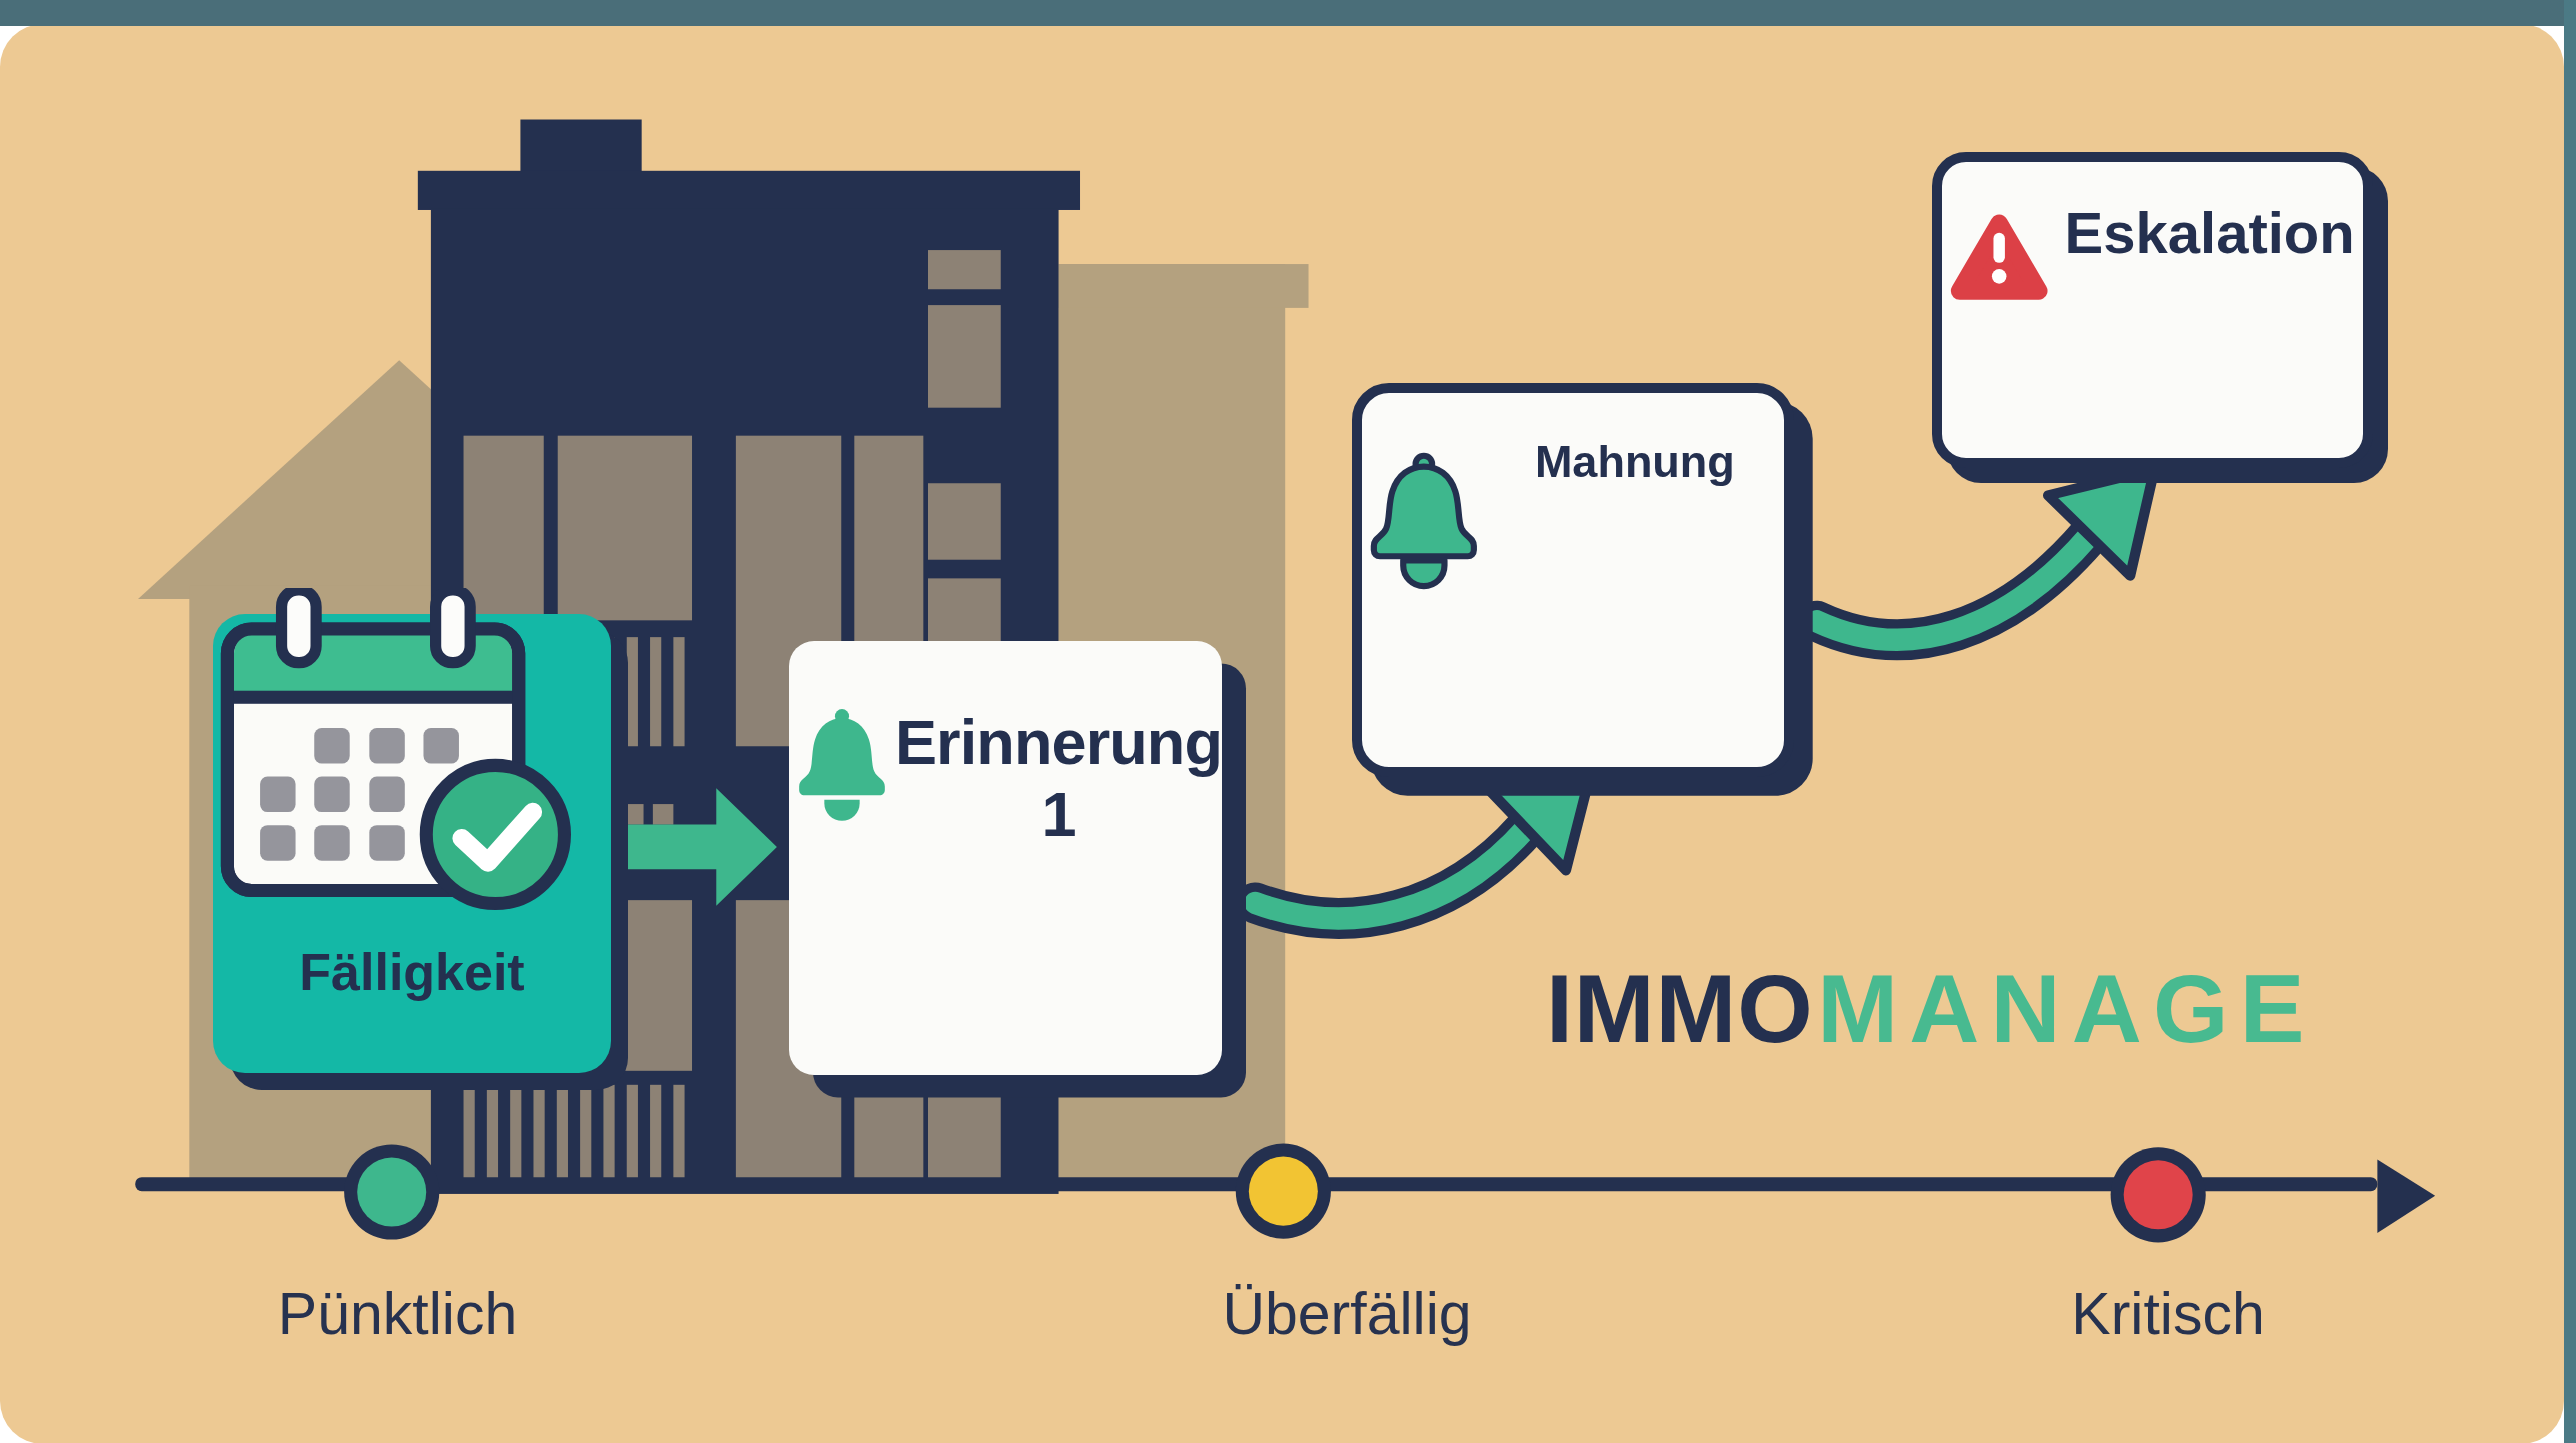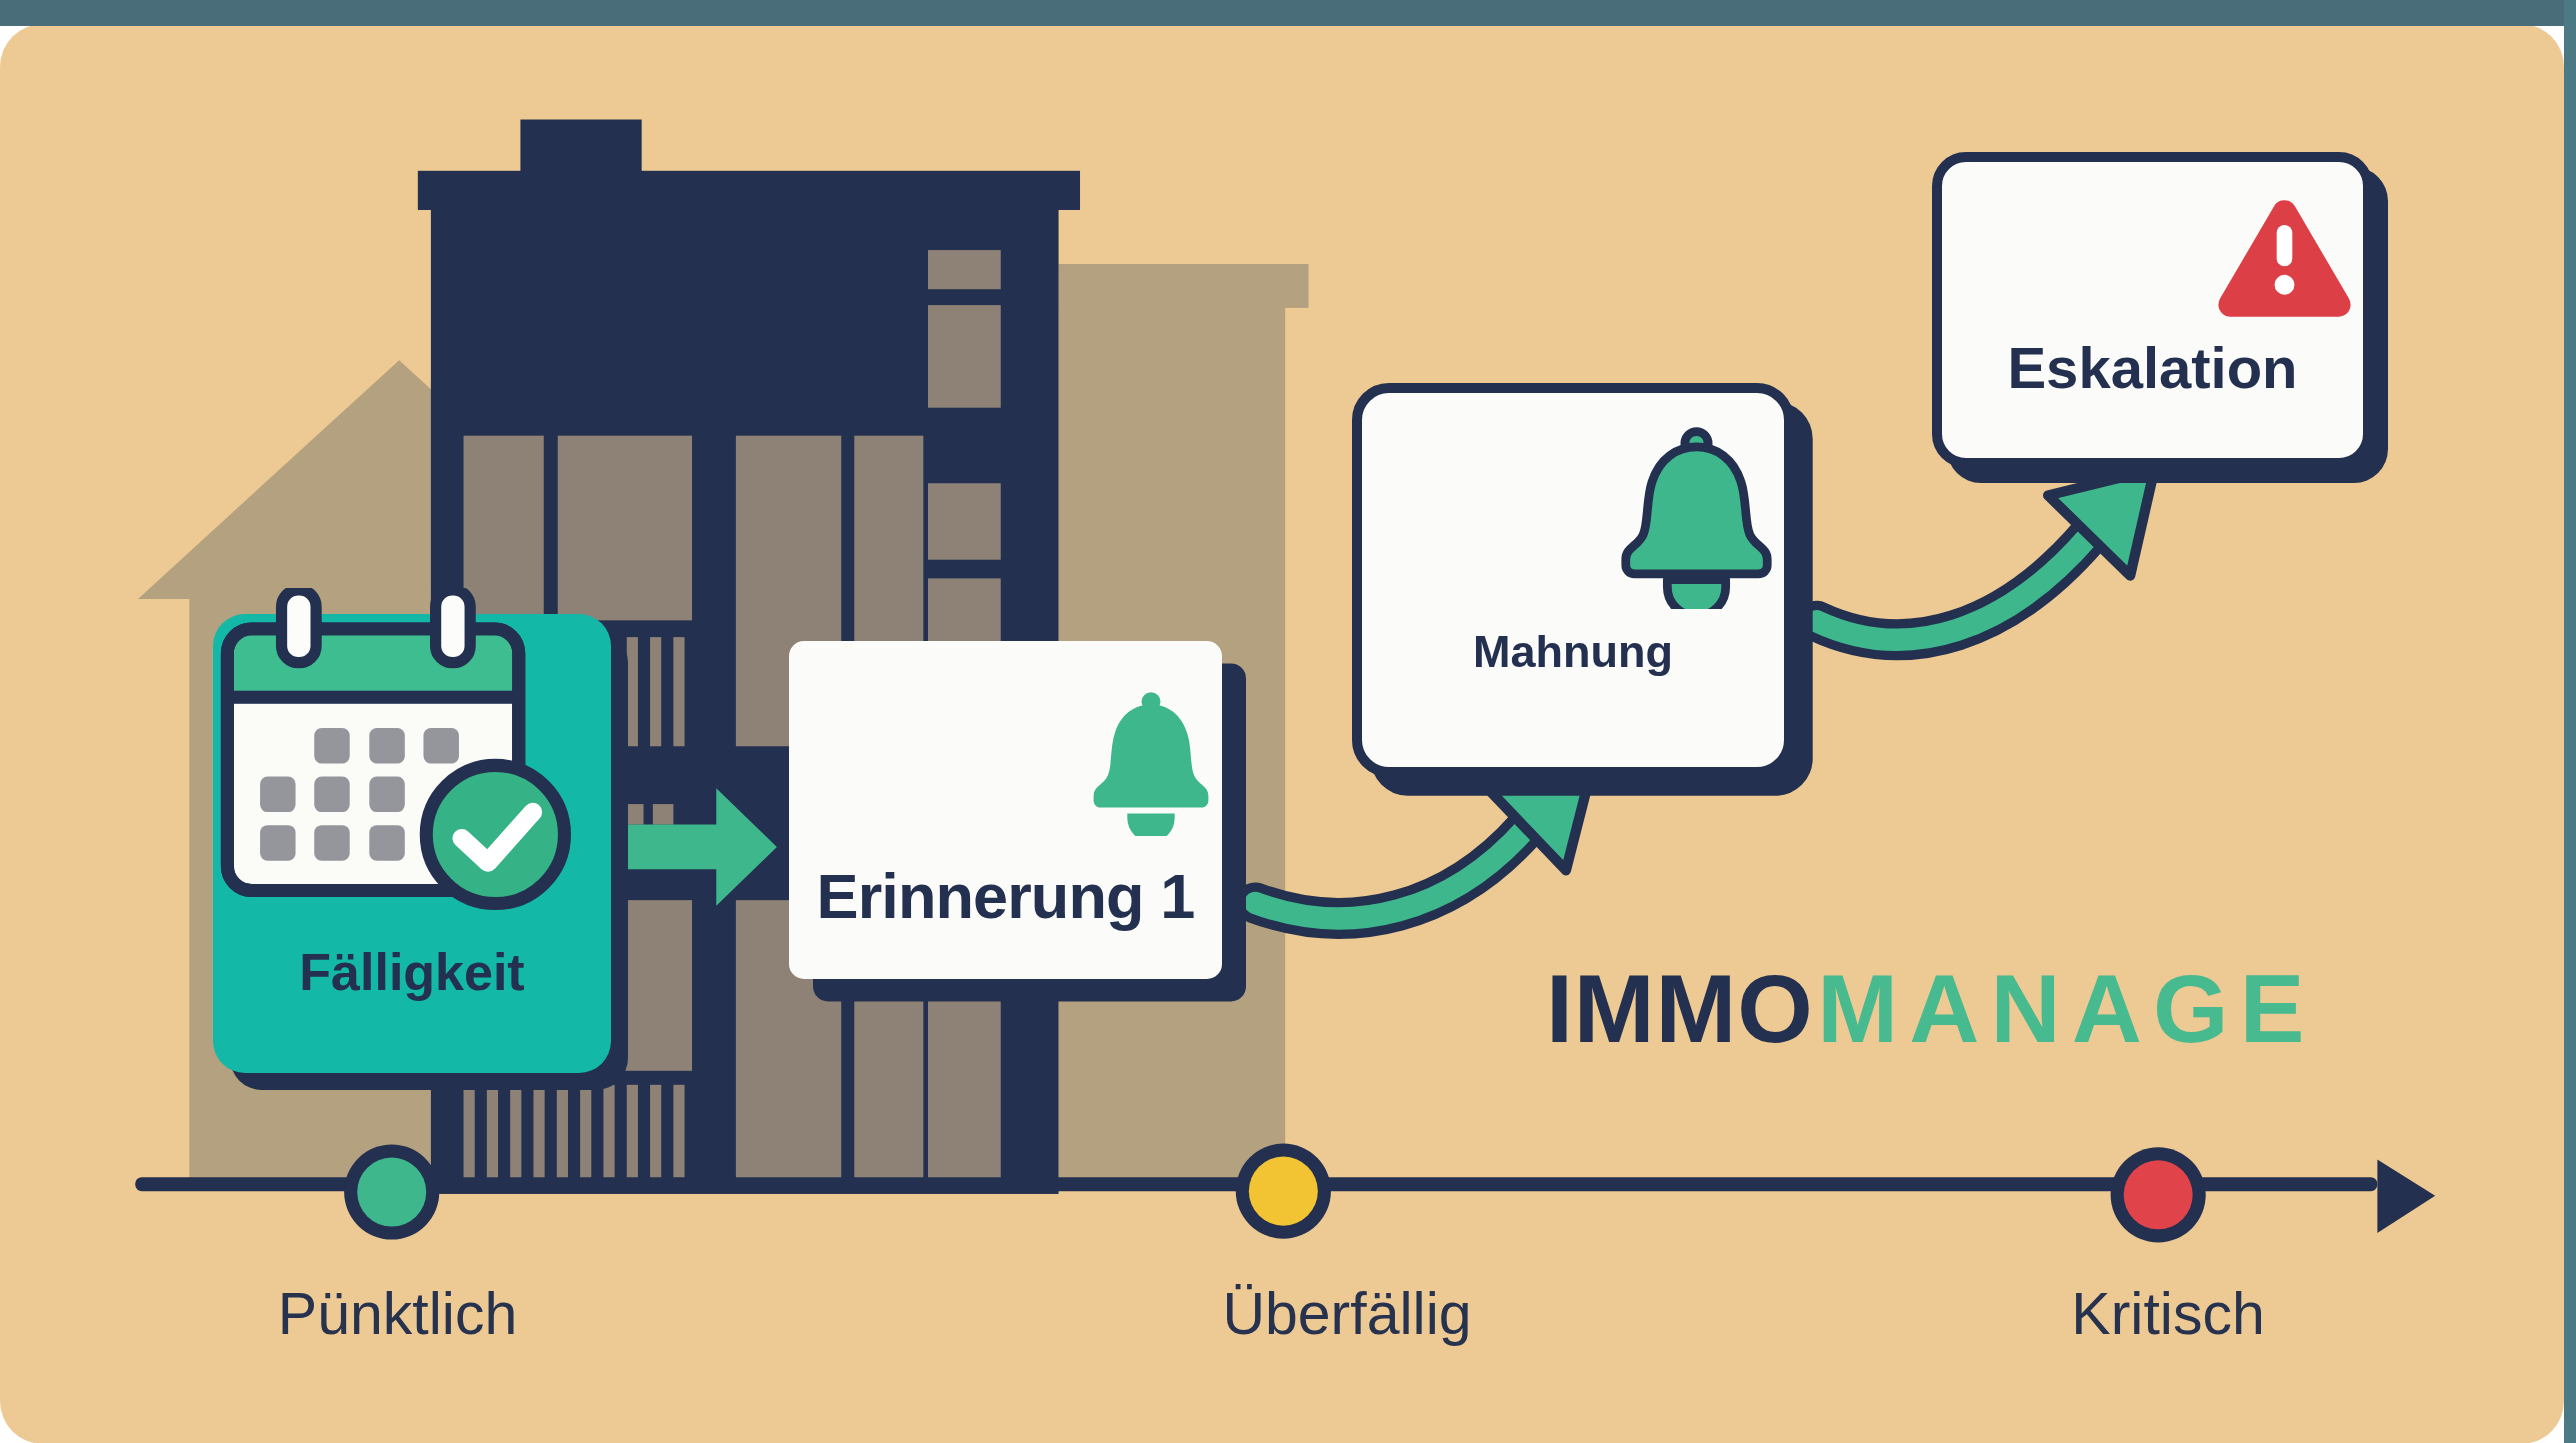--- a/index.html
+++ b/index.html
@@ -2,27 +2,27 @@
 <html style="font-size:15px"><head>
 <meta charset="utf-8">
 <style>
   html,body{margin:0;padding:0;background:#ffffff;}
   #stage{position:relative;width:2576px;height:1444px;overflow:hidden;background:#ffffff;
          font-family:"Liberation Sans", sans-serif;}
   .topbar{position:absolute;left:0;top:0;width:2576px;height:26px;background:#4a6e79;}
   .rightbar{position:absolute;right:0;top:0;width:12px;height:1444px;background:#4b7a85;}
   .canvas{position:absolute;left:0;top:24px;width:2564px;height:1420px;background:#edc993;border-radius:43px;}
   .scene{position:absolute;left:0;top:0;width:2576px;height:1444px;}
-  .card{position:absolute;box-sizing:border-box;display:flex;flex-direction:column;align-items:flex-end;}
+  .card{position:absolute;box-sizing:border-box;display:flex;flex-direction:row;align-items:flex-start;}
   .card-label{color:#24304f;font-weight:bold;text-align:center;width:100%;}
   #card-faelligkeit{left:213px;top:614px;width:398px;height:459px;background:#14b8a6;border-radius:32px;
                     box-shadow:17px 17px 0 0 #24304f;}
   #card-faelligkeit .calsvg{position:absolute;left:5.6px;top:-26px;width:366px;height:338px;}
   #card-faelligkeit .card-label{position:absolute;top:328px;font-size:52px;}
-  #card-erinnerung{left:789px;top:641px;width:433px;height:338px;background:#fbfbf9;border-radius:15px;
+  #card-erinnerung{left:789px;top:641px;width:433px;height:434px;background:#fbfbf9;border-radius:25px;
                    box-shadow:24px 22.4px 0 0 #24304f;padding-top:41px;}
   #card-erinnerung .bellsvg{width:142px;height:154px;}
   #card-erinnerung .card-label{font-size:63px;margin-top:24px;letter-spacing:-0.9px;}
   #card-mahnung{left:1352px;top:383px;width:442px;height:394px;background:#fbfbf9;border-radius:37px;
                 border:10.3px solid #24304f;box-shadow:18.7px 18.7px 0 0 #24304f;padding-top:26px;}
   #card-mahnung .bellsvg{width:175px;height:190px;}
   #card-mahnung .card-label{font-size:45px;margin-top:17px;}
   #card-eskalation{left:1932px;top:152px;width:441px;height:316px;background:#fbfbf9;border-radius:34px;
                    border:10.3px solid #24304f;box-shadow:15px 15px 0 0 #24304f;padding-top:24px;}
   #card-eskalation .warnsvg{width:157px;height:135px;}

